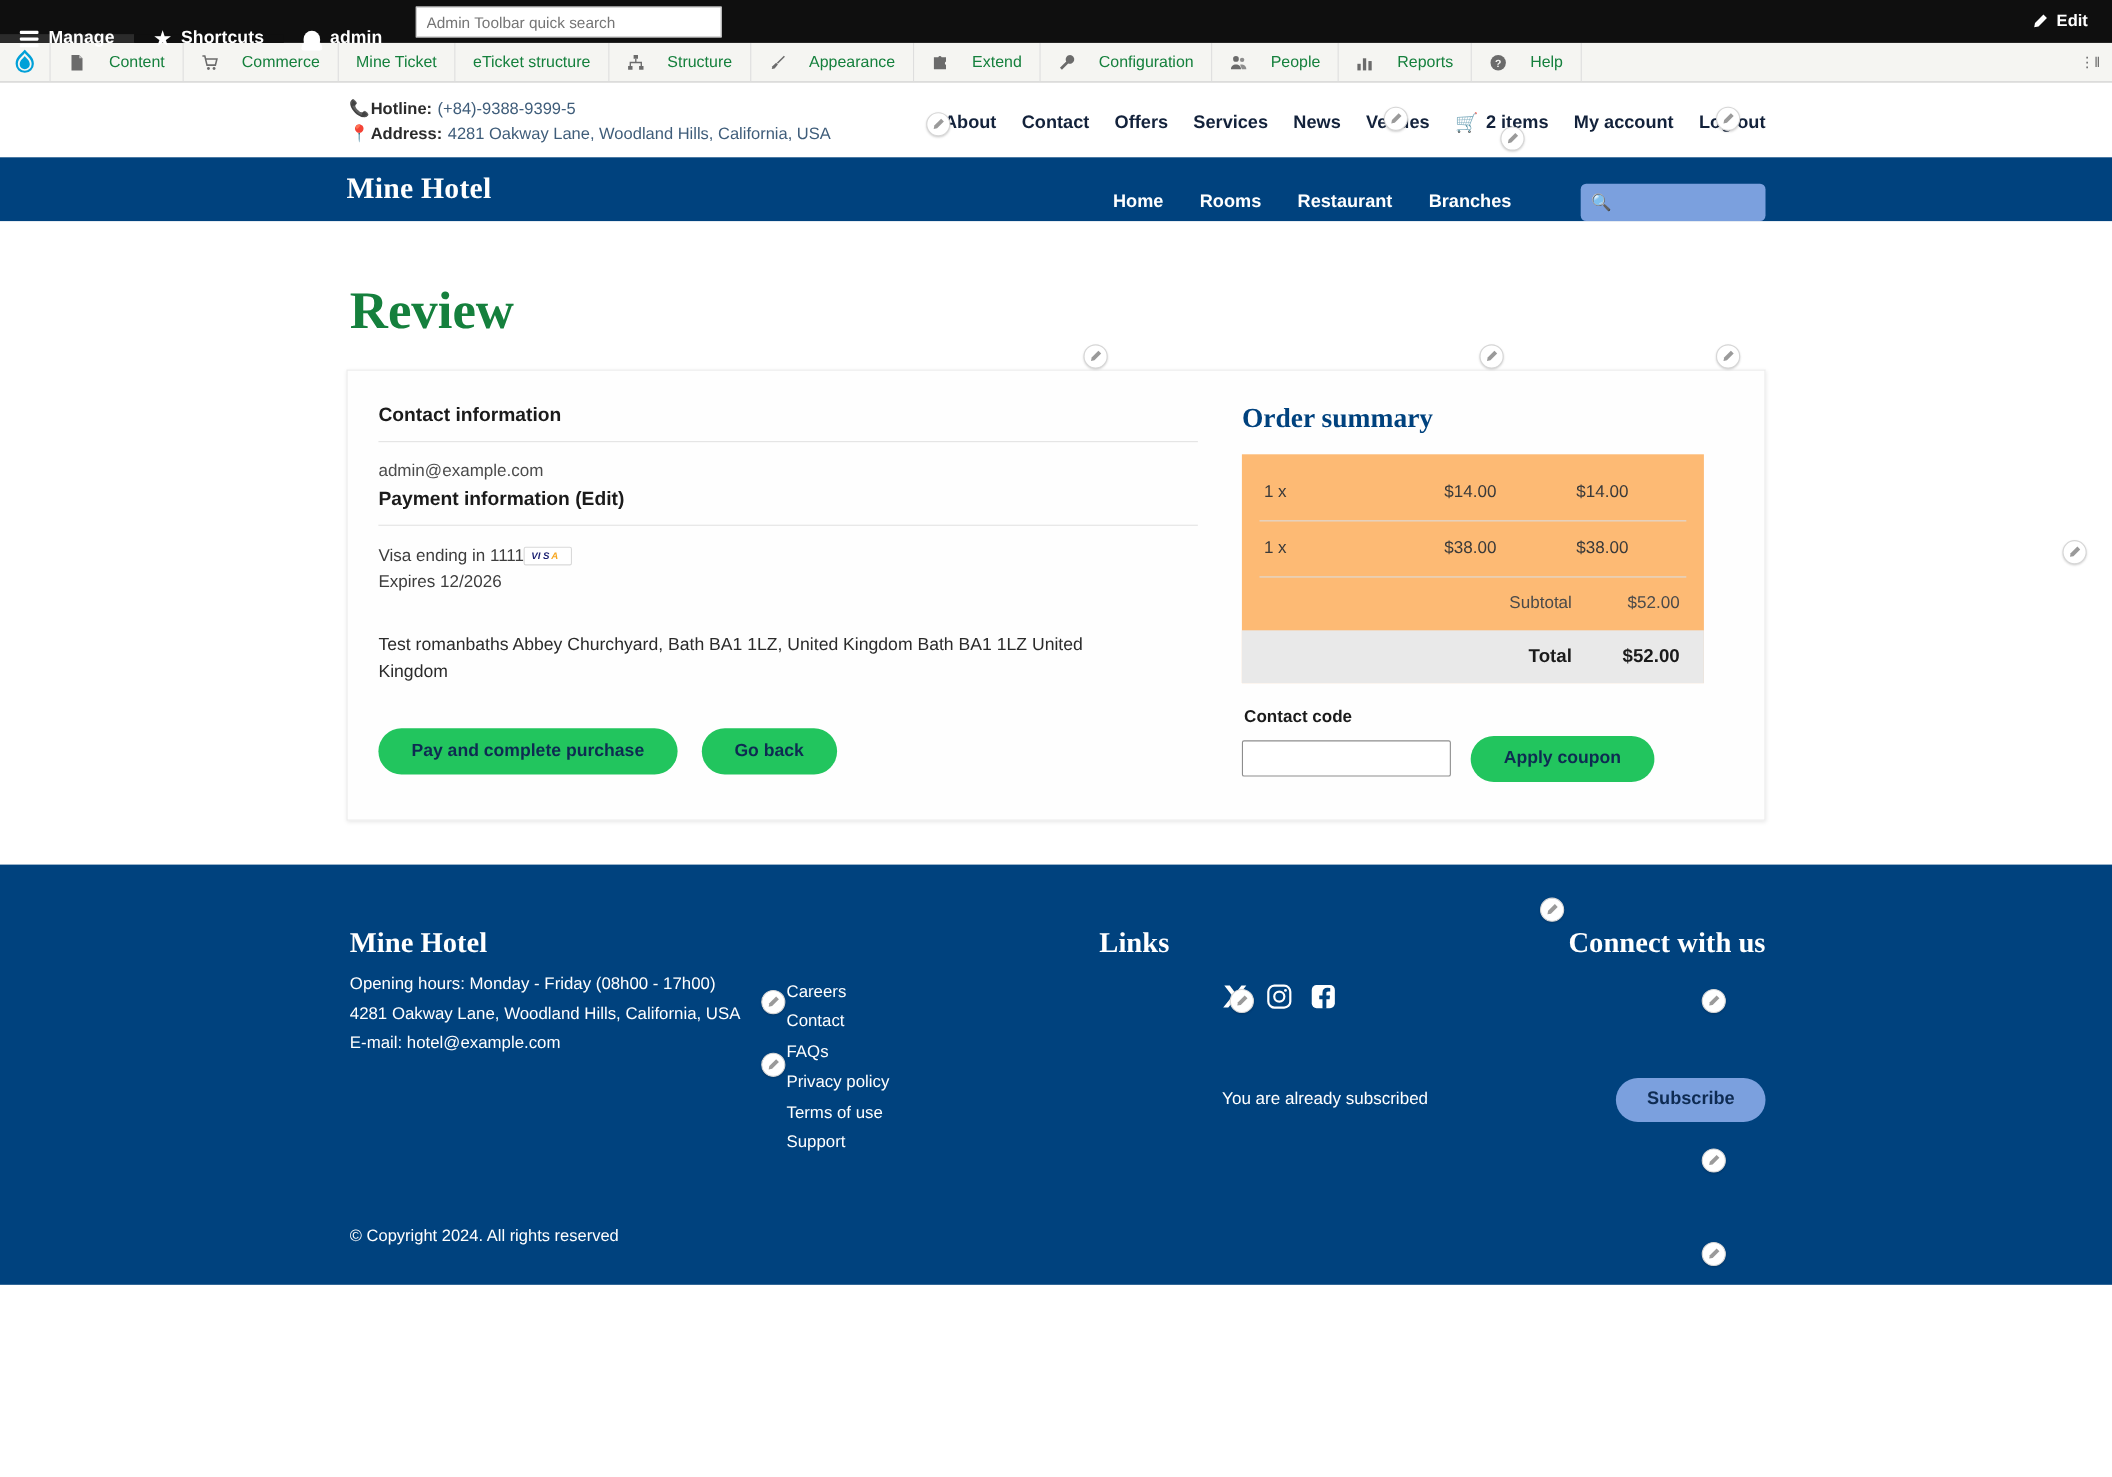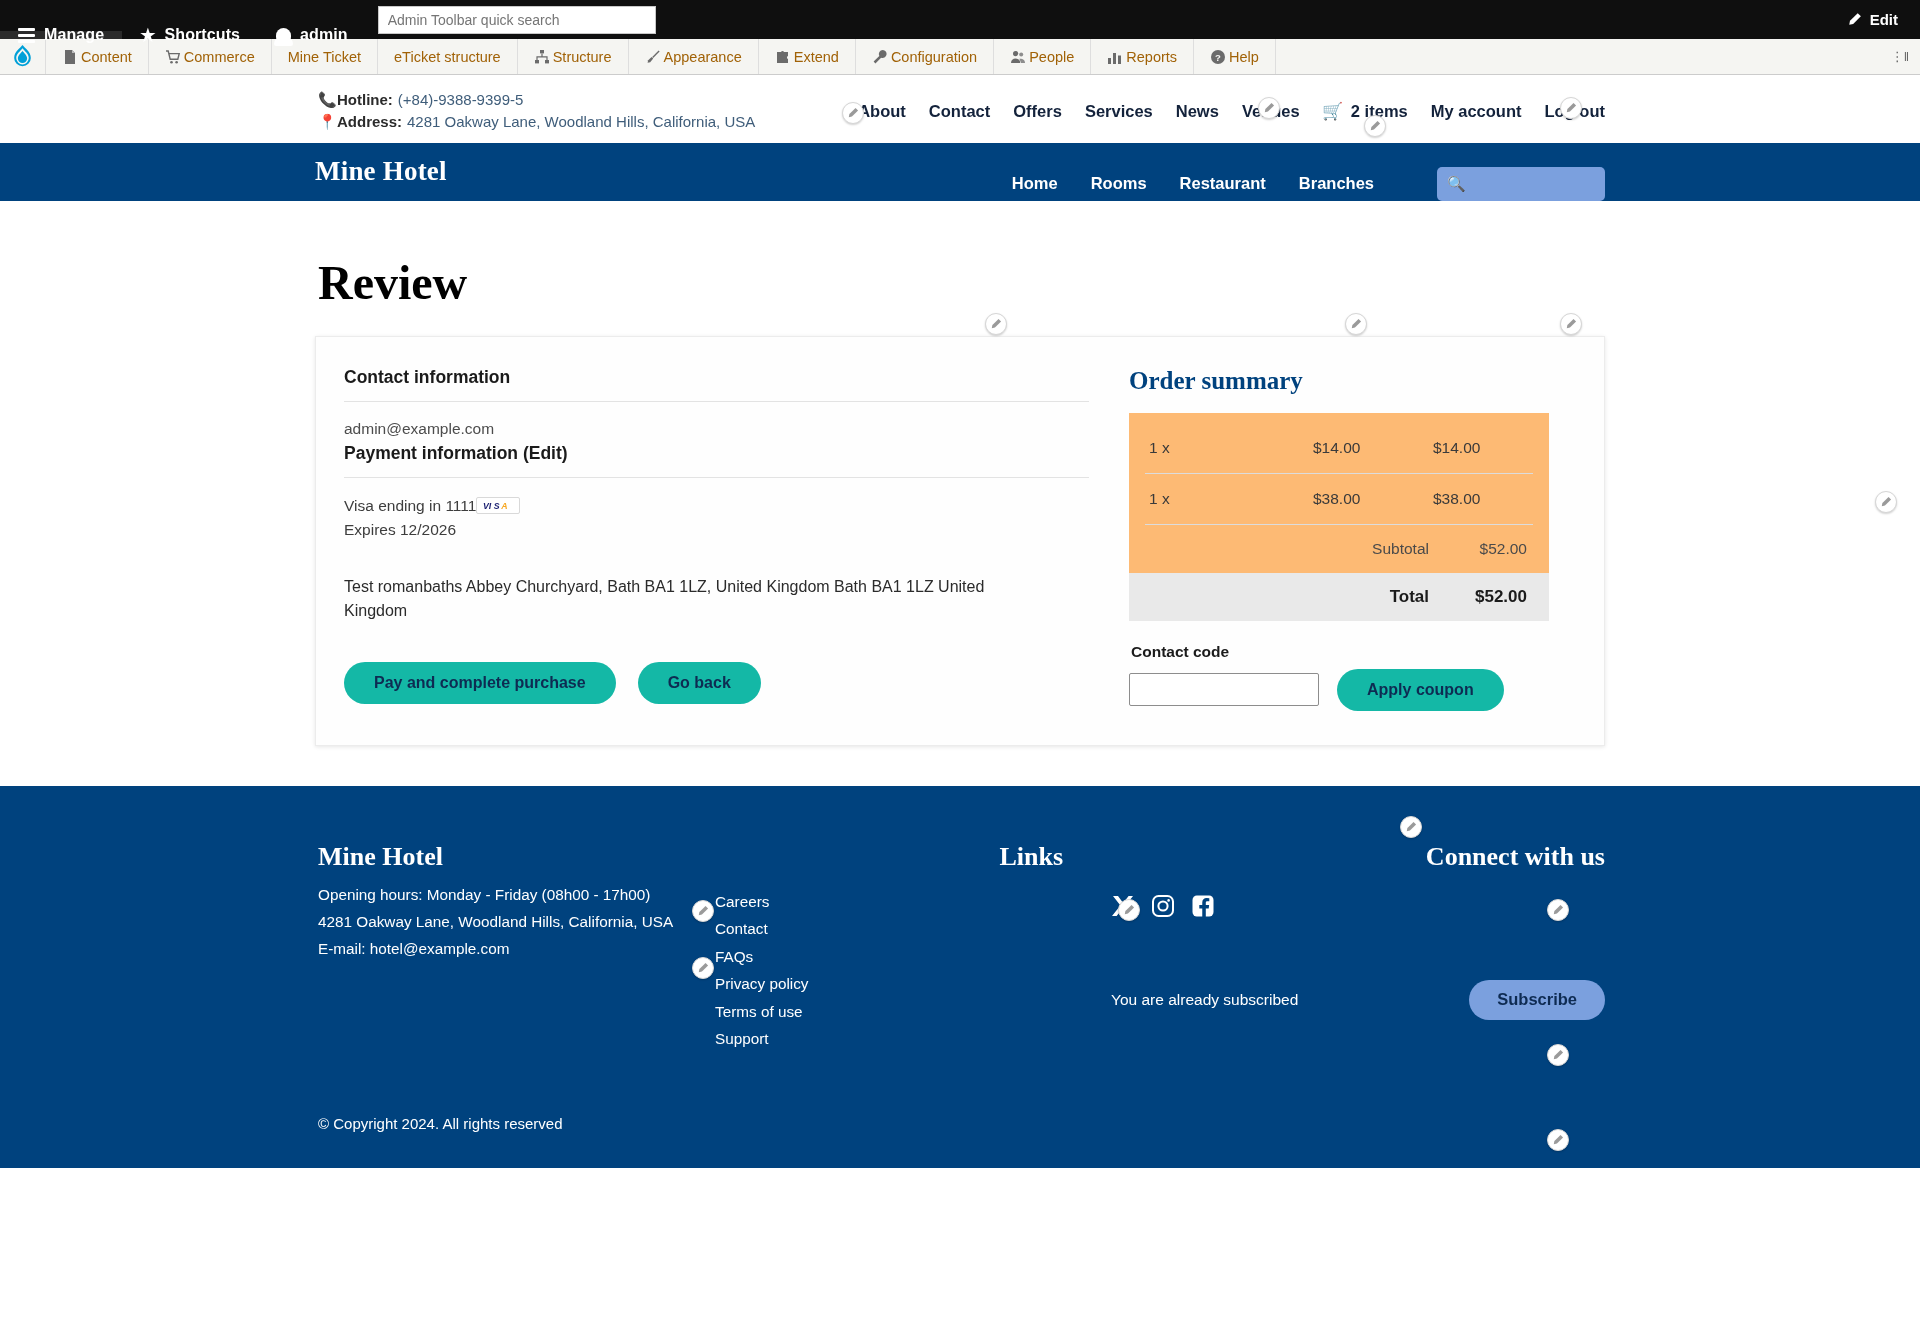--- a/index.html
+++ b/index.html
@@ -53,22 +53,22 @@
   .admin-row2 {
     height:36px; background:#f5f5f2; border-bottom:1px solid #ccc;
     display:flex; align-items:stretch; position:relative; z-index:55;
   }
   .ar2-logo {
     width:46px; display:flex; align-items:center; justify-content:center;
     border-right:1px solid #dedede;
   }
   .drop-logo { width:19px; height:24px; display:block; }
   .ar2-item {
-    display:flex; align-items:center; gap:3px;
-    padding:0 16px; font-size:14.5px; color:#a16207;
+    display:flex; align-items:center; gap:21px;
+    padding:0 16px; font-size:14.5px; color:#15803d;
     border-right:1px solid #dedede; white-space:nowrap;
   }
   .ar2-ico { width:16px; height:16px; display:inline-block; flex:0 0 auto; }
   .ar2-spacer { flex:1; }
   .ar2-toggle { width:40px; display:flex; align-items:center; justify-content:center; color:#666; font-size:13px;}
 
   
   .site-top {
     background:#fff; padding:14px 0 10px 0; position:relative;
     font-size:15px; color:#2b2b2b;
@@ -104,21 +104,21 @@
     margin-left:30px; width:168px; height:34px; border-radius:5px;
     background:#7ba0de; display:flex; align-items:center; padding:0 10px;
     border:none;
   }
   .nav-search .mag { color:#fff; font-size:15px; }
 
   
   .page { background:#fff; padding-bottom:40px; }
   .page-title {
     font-family:"Liberation Serif", serif; font-weight:bold;
-    font-size:48px; color:#000000; padding:54px 0 26px 3px;
+    font-size:48px; color:#15803d; padding:54px 0 26px 3px;
     position:relative;
   }
   .checkout-card {
     background:#fefefe; border:1px solid #ececec;
     box-shadow:0 1px 4px rgba(0,0,0,.10);
     display:flex; padding:30px 28px 34px 28px; gap:40px;
   }
   .col-left { width:745px; }
   .col-right { width:420px; }
 
@@ -139,21 +139,21 @@
   }
   .visa-badge svg { display:block; }
   .exp-line { font-size:15.5px; color:#3d3d3d; padding-top:6px; }
   .addr-line {
     font-size:16px; color:#2b2b2b; line-height:1.55;
     padding-top:36px; max-width:700px; position:relative;
   }
 
   .btn-row { display:flex; gap:22px; padding-top:38px; }
   .btn {
-    background:#14b8a6; color:#0e2b52; border:none; border-radius:28px;
+    background:#22c55e; color:#0e2b52; border:none; border-radius:28px;
     font-size:16px; font-weight:bold; padding:0 30px; height:42px;
     font-family:"Liberation Sans", sans-serif; cursor:pointer;
   }
 
   .sum-head {
     font-family:"Liberation Serif", serif; font-weight:bold;
     font-size:25px; color:#00427e; padding-bottom:18px;
   }
   .sum-box { background:#fdba74; padding:10px 16px 0 16px; }
   .sum-row { display:flex; align-items:center; font-size:15.5px;

